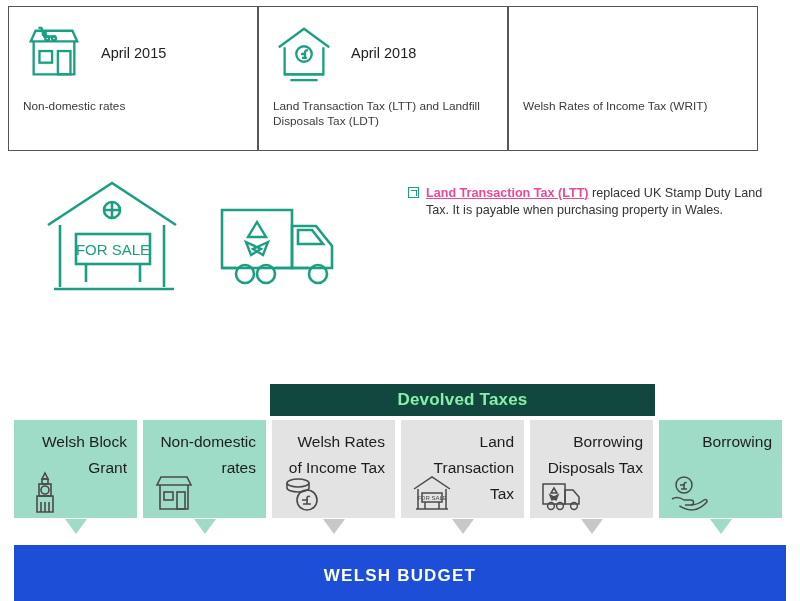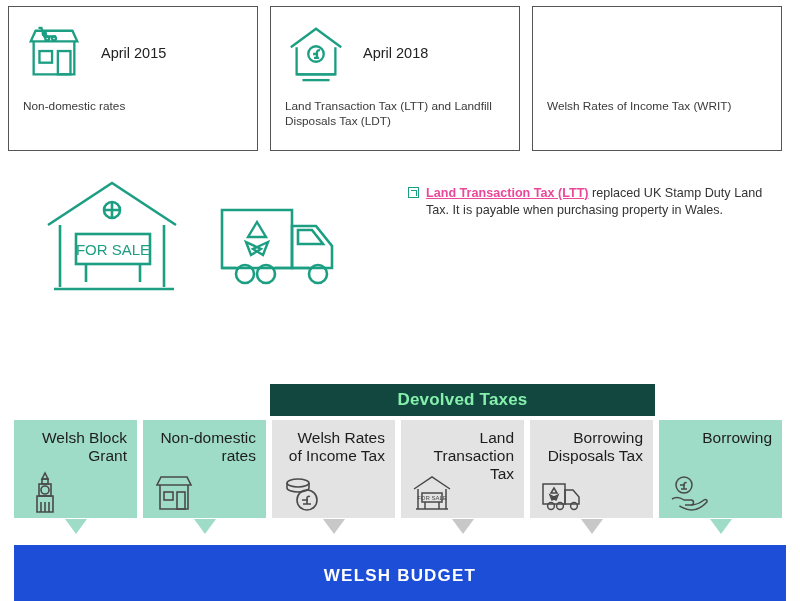--- a/index.html
+++ b/index.html
@@ -16,21 +16,20 @@
     overflow: hidden;
   }
 
   
   .timeline {
     position: absolute;
     left: 8px;
     top: 6px;
     width: 784px;
     display: flex;
-    gap: 12px;
   }
   .tl-card {
     width: 250px;
     height: 145px;
     border: 1px solid #555555;
     background: #ffffff;
     box-sizing: border-box;
     position: relative;
   }
   .tl-top {
@@ -141,21 +140,21 @@
     width: 123px;
     height: 98px;
     position: relative;
     box-sizing: border-box;
     padding: 9px 10px 0 10px;
   }
   .col-green { background: #9fdcc8; }
   .col-grey  { background: #e3e3e3; }
   .col-title {
     font-size: 15.5px;
-    line-height: 18px;
+    line-height: 26px;
     text-align: right;
     color: #1d1d1d;
   }
   .col-icon {
     position: absolute;
     left: 8px;
     bottom: 5px;
     width: 46px;
     height: 42px;
   }

